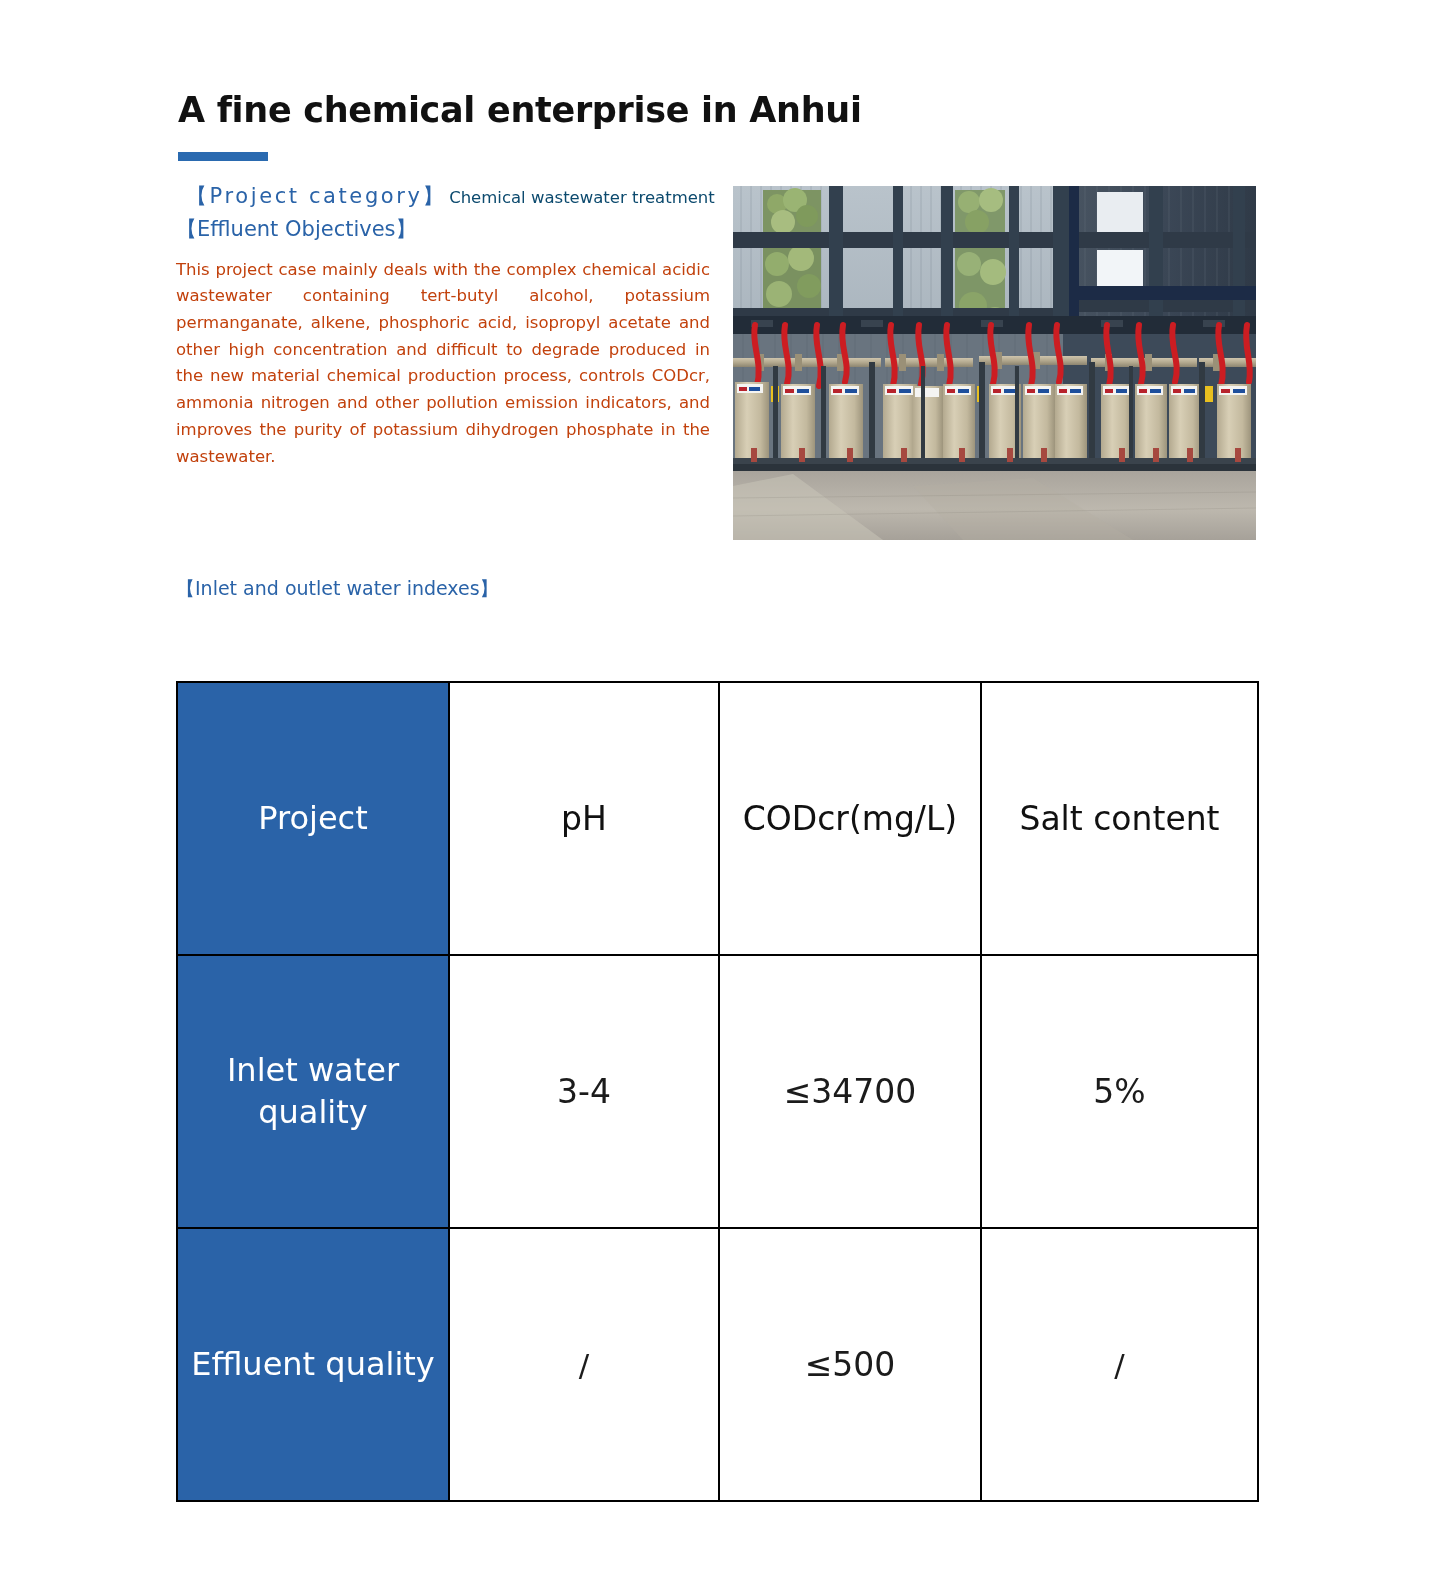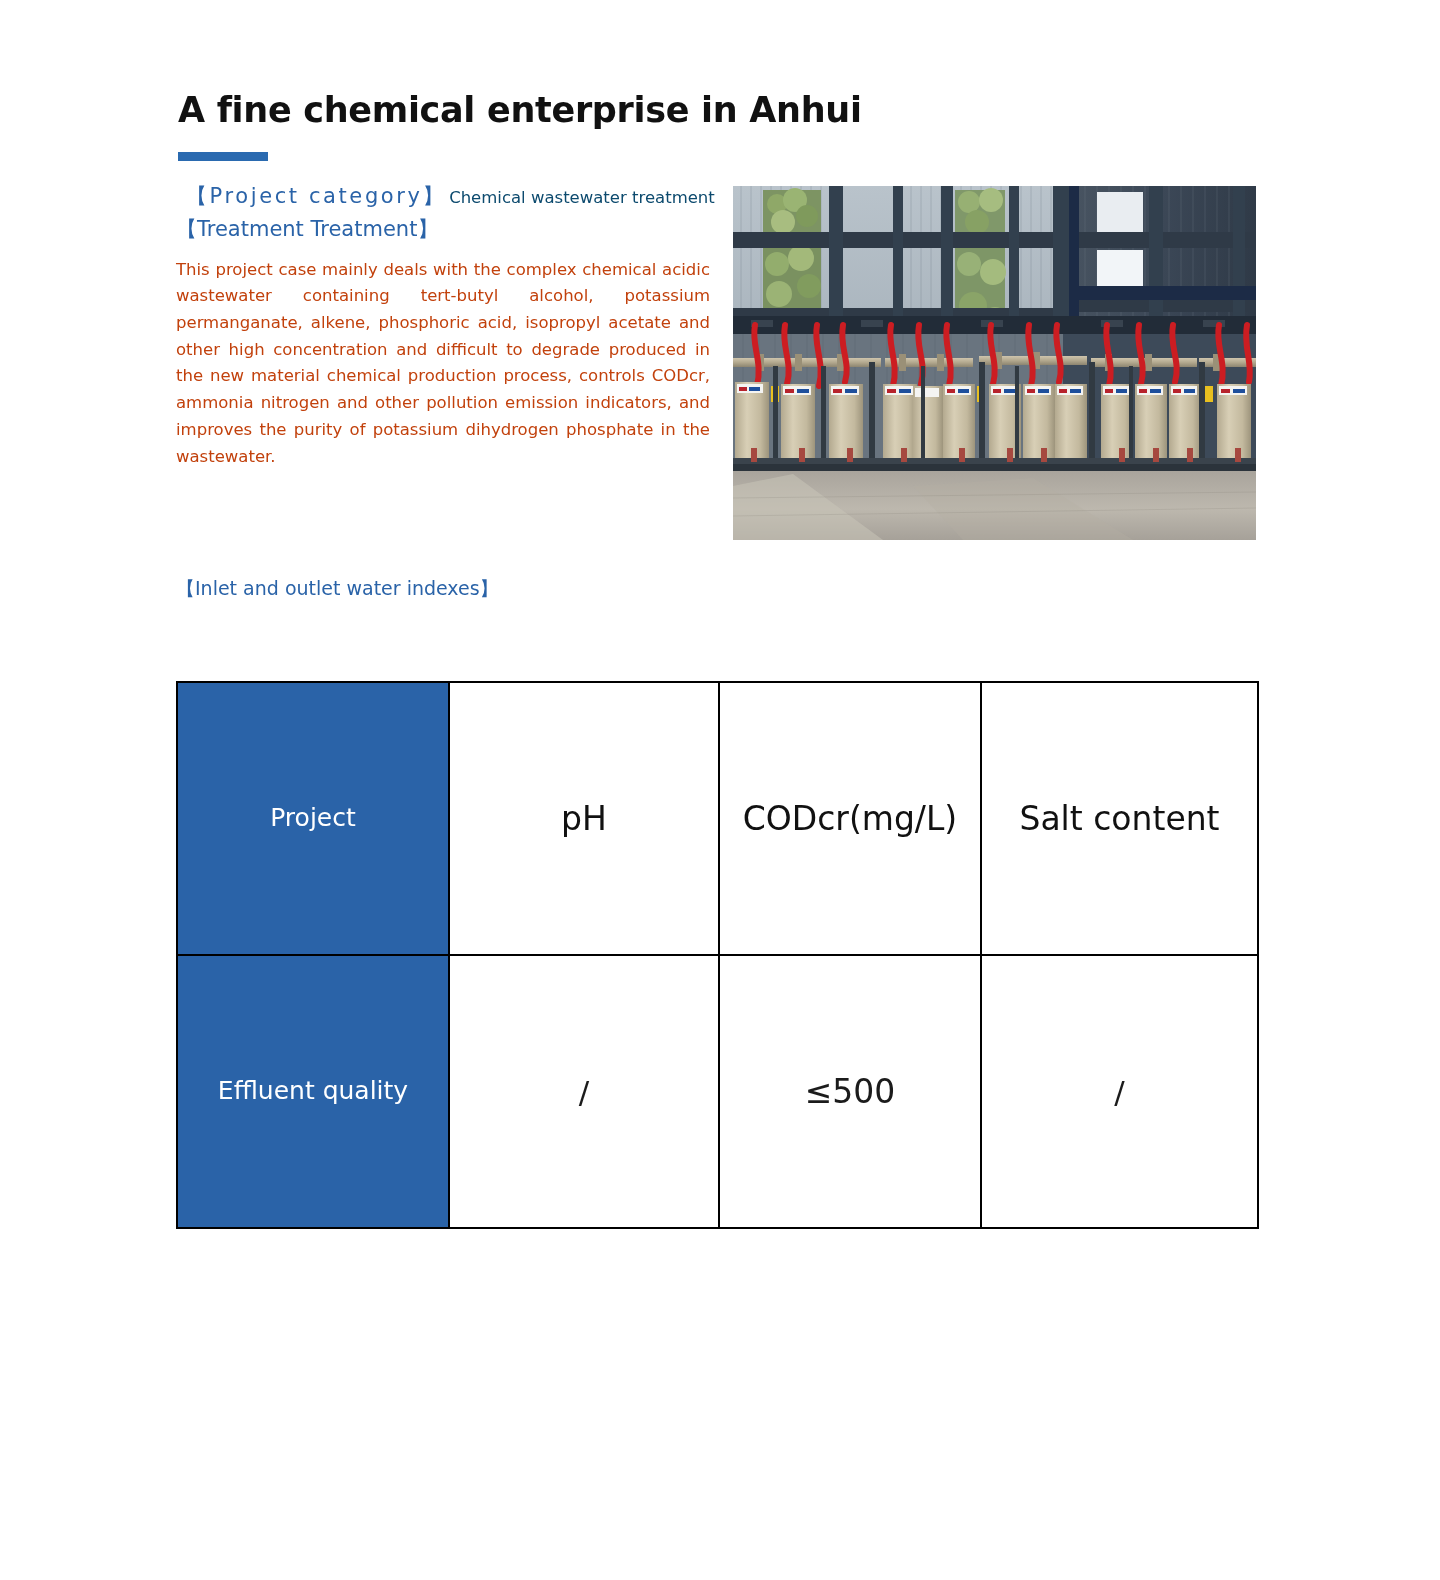--- a/index.html
+++ b/index.html
@@ -113,21 +113,21 @@
   }
   #indexes-table tr { height: 273px; }
   #indexes-table .col-label  { width: 272px; }
   #indexes-table .col-ph     { width: 270px; }
   #indexes-table .col-cod    { width: 262px; }
   #indexes-table .col-salt   { width: 277px; }
 
   .hdr-cell, .rowhdr-cell {
     background: #2a63a8;
     color: #ffffff;
-    font-size: 25px;
+    font-size: 32px;
     line-height: 1.3;
   }
   .data-cell {
     background: #ffffff;
     color: #1b1b1b;
     font-size: 33px;
   }
   .hdr-col-cell {
     background: #ffffff;
     color: #111111;
@@ -142,21 +142,21 @@
 
 <div id="title-accent-bar"></div>
 
 <div id="left-col">
 
   <div class="meta-line">
     <span class="bracket-label spaced">【Project category】</span><span class="meta-value">Chemical wastewater treatment</span>
   </div>
 
   <div class="meta-line" id="objectives-line">
-    <span class="bracket-label">【Treatment Treatment】</span>
+    <span class="bracket-label">【Effluent Objectives】</span>
   </div>
 
   <p id="objectives-body">This project case mainly deals with the complex chemical acidic wastewater containing tert-butyl alcohol, potassium permanganate, alkene, phosphoric acid, isopropyl acetate and other high concentration and difficult to degrade produced in the new material chemical production process, controls CODcr, ammonia nitrogen and other pollution emission indicators, and improves the purity of potassium dihydrogen phosphate in the wastewater.</p>
 </div>
 
 <div id="facility-photo">
   <svg width="523" height="354" viewBox="0 0 523 354">
     <defs>
       <linearGradient id="skyGlass" x1="0" y1="0" x2="0" y2="1">
         <stop offset="0%" stop-color="#b9c3cb"></stop>
@@ -473,19 +473,25 @@
       <col class="col-salt">
   </colgroup>
   <tbody>
     <tr>
       <td class="hdr-cell">Project</td>
       <td class="hdr-col-cell">pH</td>
       <td class="hdr-col-cell">CODcr(mg/L)</td>
       <td class="hdr-col-cell">Salt content</td>
     </tr>
     <tr>
+      <td class="rowhdr-cell">Inlet water quality</td>
+      <td class="data-cell">3-4</td>
+      <td class="data-cell">≤34700</td>
+      <td class="data-cell">5%</td>
+    </tr>
+    <tr>
       <td class="rowhdr-cell">Effluent quality</td>
       <td class="data-cell slash-cell">/</td>
       <td class="data-cell">≤500</td>
       <td class="data-cell slash-cell">/</td>
     </tr>
   </tbody>
 </table>
 
 </body></html>

